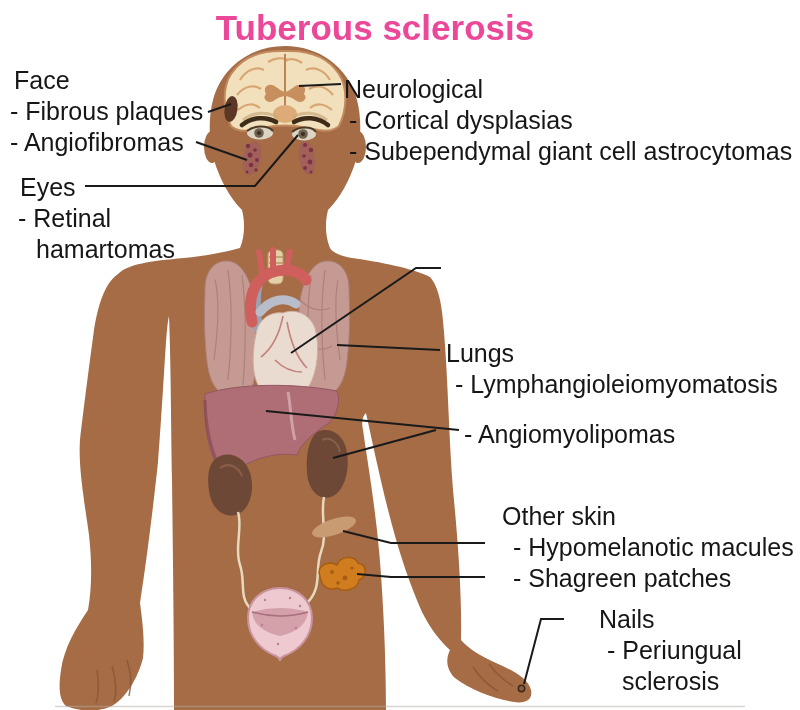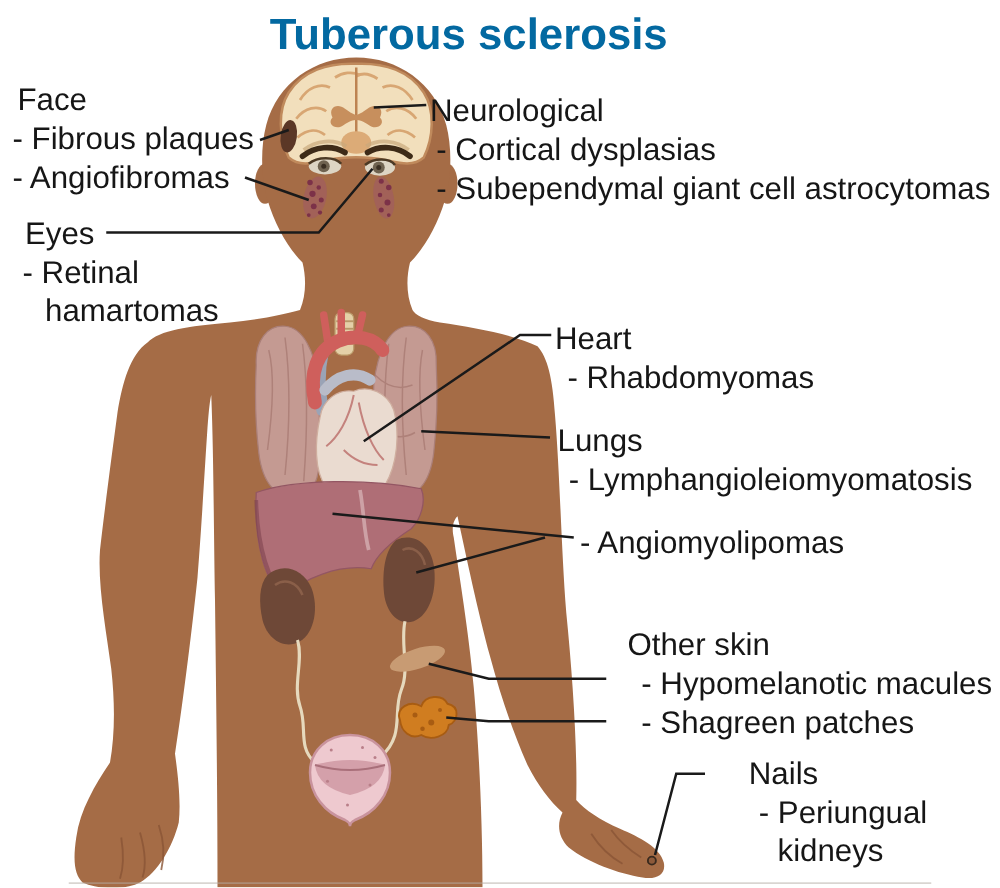--- a/index.html
+++ b/index.html
@@ -3,21 +3,21 @@
 <meta charset="utf-8">
 <style>
   html,body { margin:0; padding:0; background:#ffffff; }
   .canvas {
     position:relative; width:800px; height:710px; overflow:hidden;
     background:#ffffff; font-family:"Liberation Sans", sans-serif; color:#161616;
   }
   .canvas svg { position:absolute; left:0; top:0; }
   .title {
     position:absolute; left:175px; top:8px; width:400px;
-    text-align:center; font-size:35px; font-weight:bold; color:#0369a1;
+    text-align:center; font-size:35px; font-weight:bold; color:#ec4899;
     white-space:nowrap;
   }
   .lbl { position:absolute; font-size:25px; line-height:31px; white-space:nowrap; }
   .lbl div { white-space:nowrap; }
   
   .blk-face  { left:10px;  top:65px; }
   .blk-face .h { padding-left:4px; }
   .blk-eyes  { left:18px;  top:172px; }
   .blk-eyes .h { padding-left:2px; }
   .blk-eyes .i1 { padding-left:18px; }
@@ -268,39 +268,35 @@
     <div class="i0">- Retinal</div>
     <div class="i1">hamartomas</div>
   </div>
 
   <div class="lbl blk-neuro">
     <div class="h">Neurological</div>
     <div class="i">- Cortical dysplasias</div>
     <div class="i">- Subependymal giant cell astrocytomas</div>
   </div>
 
-  <div class="lbl blk-heart">
-    <div class="h">Heart</div>
-    <div class="i">- Rhabdomyomas</div>
-  </div>
 
   <div class="lbl blk-lungs">
     <div class="h">Lungs</div>
     <div class="i">- Lymphangioleiomyomatosis</div>
   </div>
 
   <div class="lbl blk-liver">
     <div class="i">- Angiomyolipomas</div>
   </div>
 
   <div class="lbl blk-skin">
     <div class="h">Other skin</div>
     <div class="i">- Hypomelanotic macules</div>
     <div class="i">- Shagreen patches</div>
   </div>
 
   <div class="lbl blk-nails">
     <div class="h">Nails</div>
     <div class="i0">- Periungual</div>
-    <div class="i1">kidneys</div>
+    <div class="i1">sclerosis</div>
   </div>
 
 </div>
 
 </body></html>

